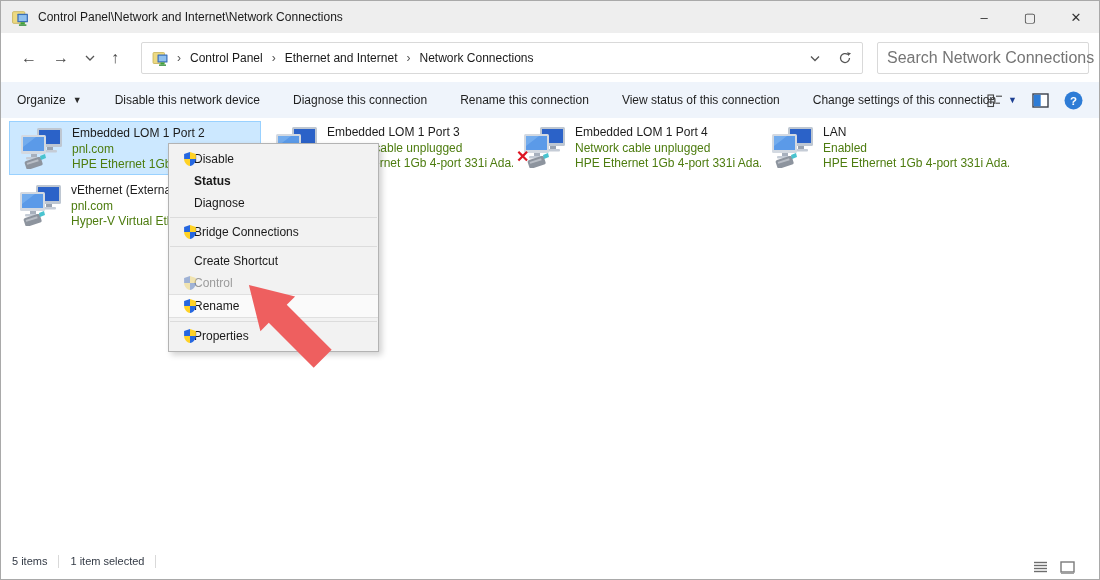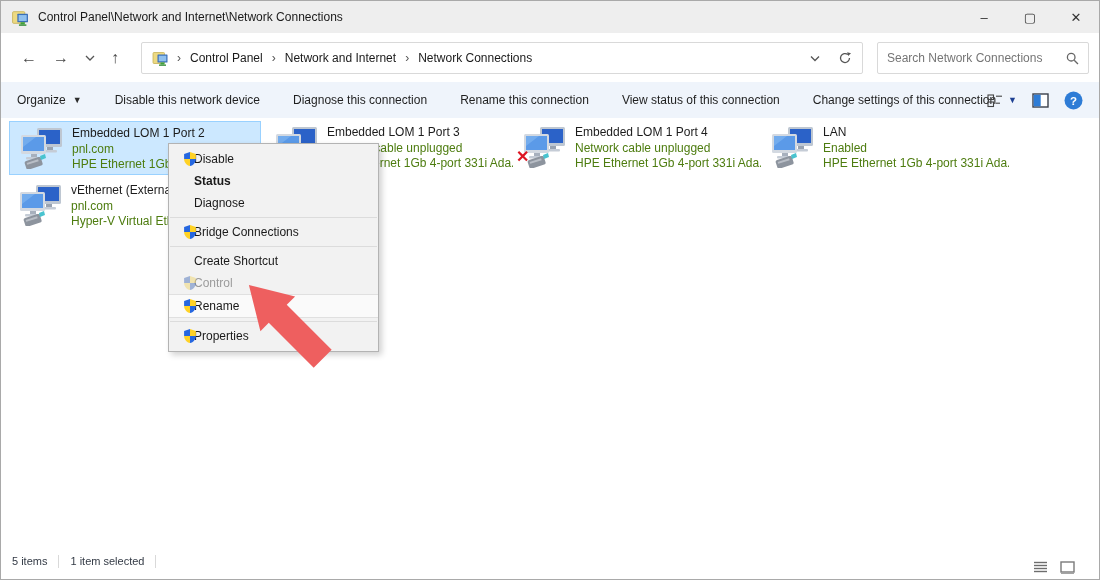--- a/index.html
+++ b/index.html
@@ -19,21 +19,21 @@
   .navrow { position:absolute; top:32px; left:0; right:0; height:49px; background:#fff; }
   .nav-ic { position:absolute; top:50%; transform:translateY(-50%); font-size:16px; color:#494949; cursor:default; }
   .addr-box { position:absolute; left:140px; top:9px; width:722px; height:32px;
               border:1px solid #d9d9d9; border-radius:2px; display:flex; align-items:center;
               padding:0 10px; font-size:12px; color:#1a1a1a; }
   .crumb-sep { color:#555; margin:0 9px; font-size:12px; }
   .crumb { white-space:nowrap; }
   .addr-spacer { flex:1; }
   .search-box { position:absolute; left:876px; top:9px; width:212px; height:32px;
                 border:1px solid #d9d9d9; border-radius:2px; display:flex; align-items:center; padding:0 9px; }
-  .search-box input { border:none; outline:none; flex:1; font-size:12px; color:#333; background:transparent; }
+  .search-box input { border:none; outline:none; flex:1; font-size:16px; color:#333; background:transparent; }
   .search-box input::placeholder { color:#757575; }
 
   
   .toolbar { position:absolute; top:81px; left:0; right:0; height:36px; background:#eff4fb;
              display:flex; align-items:center; padding-left:16px; font-size:12px; color:#1f1f1f; }
   .tb-item { margin-right:33px; white-space:nowrap; cursor:default; display:flex; align-items:center; gap:7px; }
   .tb-caret { font-size:9px; color:#2c2c2c; }
   .tb-icons { position:absolute; right:16px; top:0; height:36px; display:flex; align-items:center; gap:15px; }
 
   
@@ -130,21 +130,21 @@
     </svg>
   <span class="nav-ic" style="left:110px">↑</span>
 
   <div class="addr-box">
     <svg width="16" height="16" viewBox="0 0 16 16">
         <use href="#foldmon"></use>
       </svg>
     <span class="crumb-sep">›</span>
     <span class="crumb">Control Panel</span>
     <span class="crumb-sep">›</span>
-    <span class="crumb">Network and Internet</span>
+    <span class="crumb">Ethernet and Internet</span>
     <span class="crumb-sep">›</span>
     <span class="crumb">Network Connections</span>
     <span class="addr-spacer"></span>
     <svg width="10" height="7" viewBox="0 0 10 7" style="margin-right:18px">
         <use href="#chevdown"></use>
       </svg>
     <svg width="14" height="14" viewBox="0 0 14 14">
       <path d="M11.5 7 a4.5 4.5 0 1 1 -1.6 -3.4" fill="none" stroke="#555" stroke-width="1.3"></path>
       <polygon points="9.2,1.2 13,2.2 10.2,5" fill="#555"></polygon>
     </svg>

